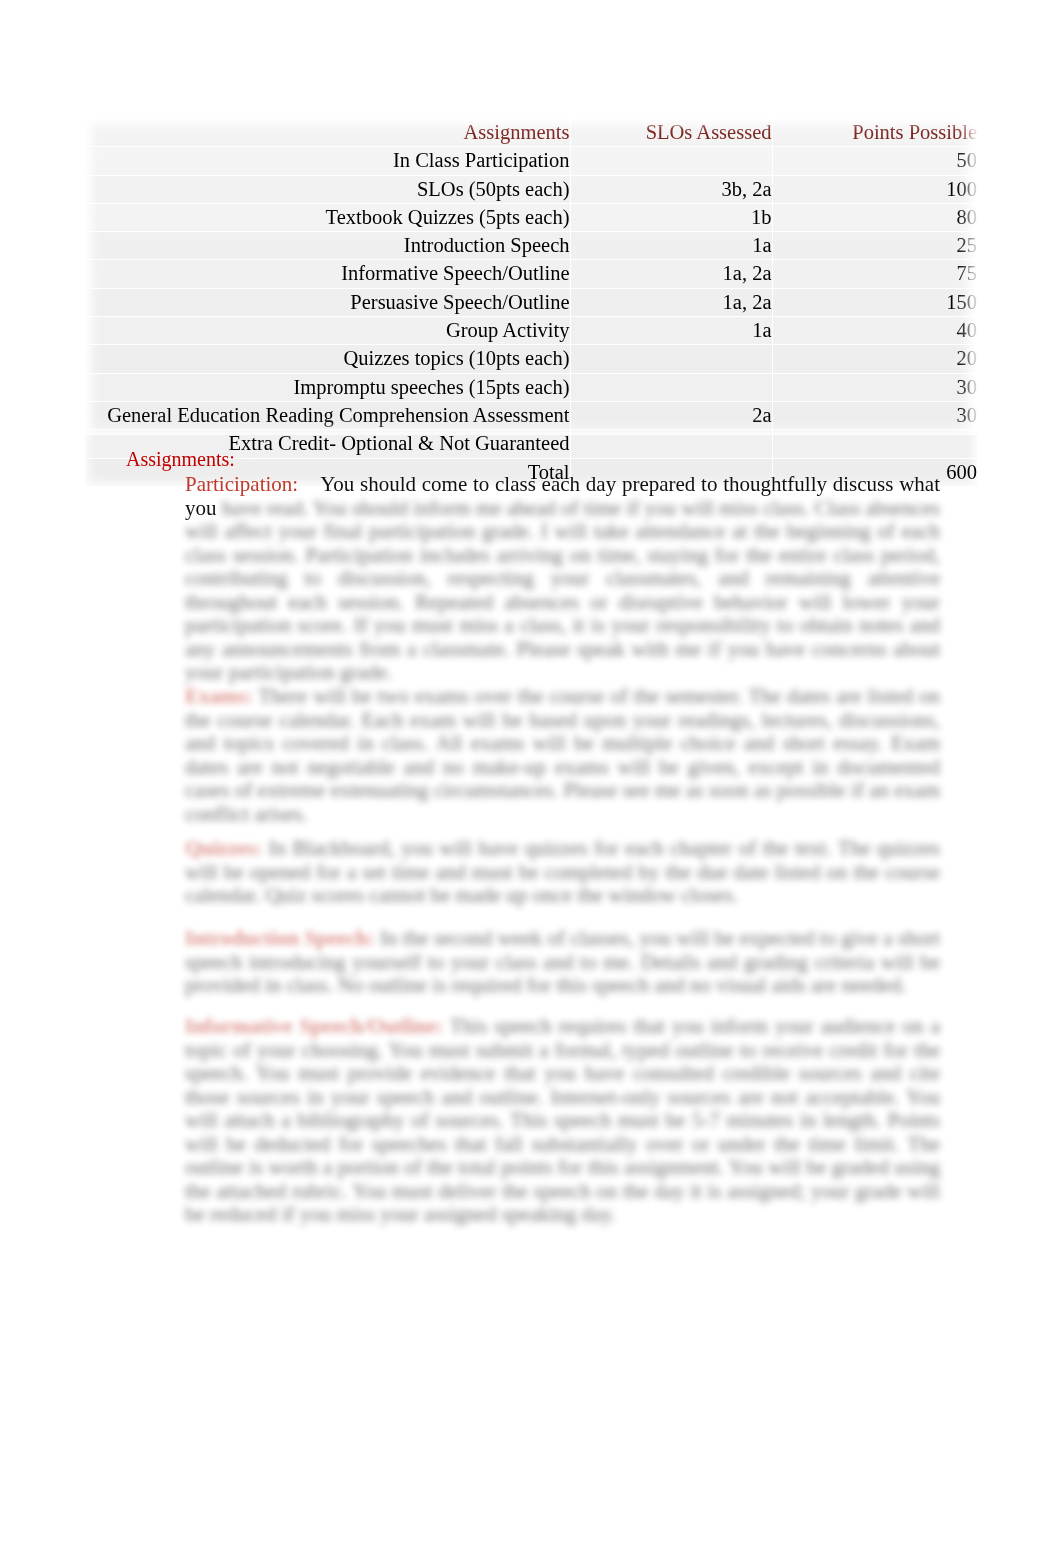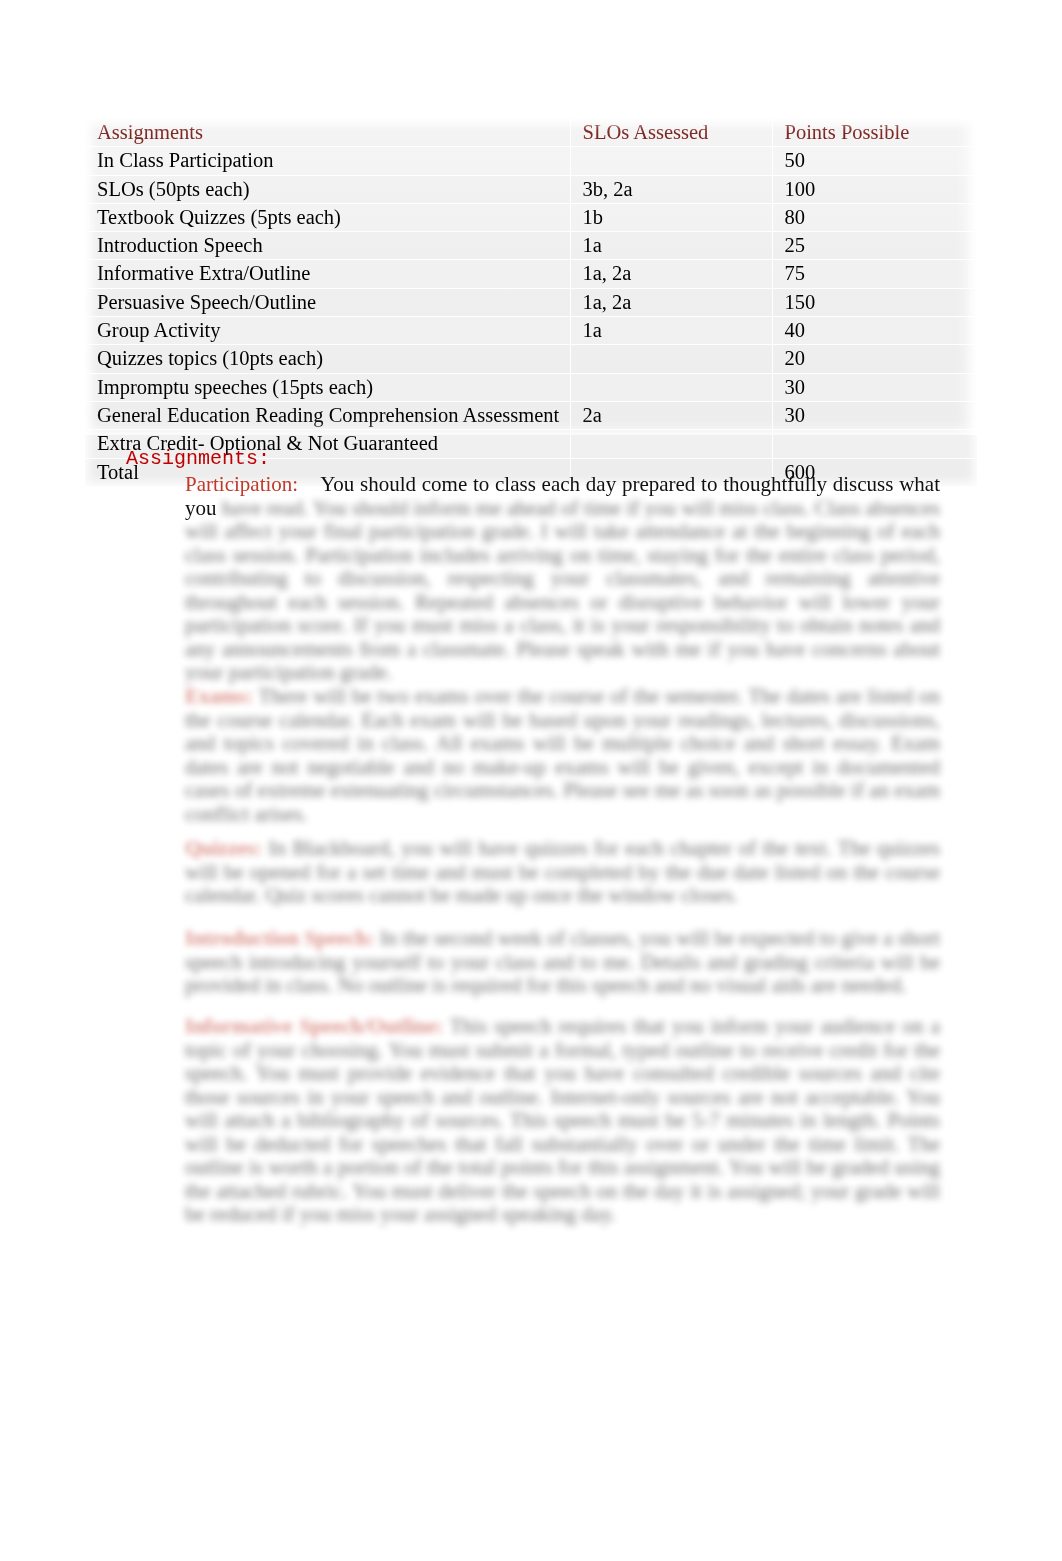--- a/index.html
+++ b/index.html
@@ -33,21 +33,21 @@
   }
   table.grade-table col.c-assign  { width: 485px; }
   table.grade-table col.c-slo     { width: 202px; }
   table.grade-table col.c-points  { width: 205px; }
 
   table.grade-table th,
   table.grade-table td {
     padding: 2px 0 2px 12px;
     font-size: 20.5px;
     line-height: 23.3px;
-    text-align: left;
+    text-align: right;
     font-weight: normal;
     vertical-align: top;
     border-bottom: 1px solid rgba(255,255,255,0.95);
     background: transparent;
   }
   table.grade-table th {
     color: #7b2420;
   }
   table.grade-table td.slo-cell,
   table.grade-table th.slo-cell {
@@ -84,21 +84,20 @@
     top: 447px;
     width: 1062px;
   }
   .section-heading {
     position: absolute;
     left: 126px;
     top: 0;
     font-size: 20px;
     line-height: 24px;
     color: #c00000;
-    font-family: Liberation Mono, monospace;
   }
   .para {
     position: absolute;
     left: 185px;
     width: 755px;
     font-size: 21px;
     line-height: 23.5px;
     text-align: justify;
     color: #101010;
   }
@@ -168,21 +167,21 @@
         <td>Textbook Quizzes (5pts each)</td>
         <td class="slo-cell">1b</td>
         <td class="points-cell">80</td>
       </tr>
       <tr>
         <td>Introduction Speech</td>
         <td class="slo-cell">1a</td>
         <td class="points-cell">25</td>
       </tr>
       <tr>
-        <td>Informative Extra/Outline</td>
+        <td>Informative Speech/Outline</td>
         <td class="slo-cell">1a, 2a</td>
         <td class="points-cell">75</td>
       </tr>
       <tr>
         <td>Persuasive Speech/Outline</td>
         <td class="slo-cell">1a, 2a</td>
         <td class="points-cell">150</td>
       </tr>
       <tr>
         <td>Group Activity</td>

